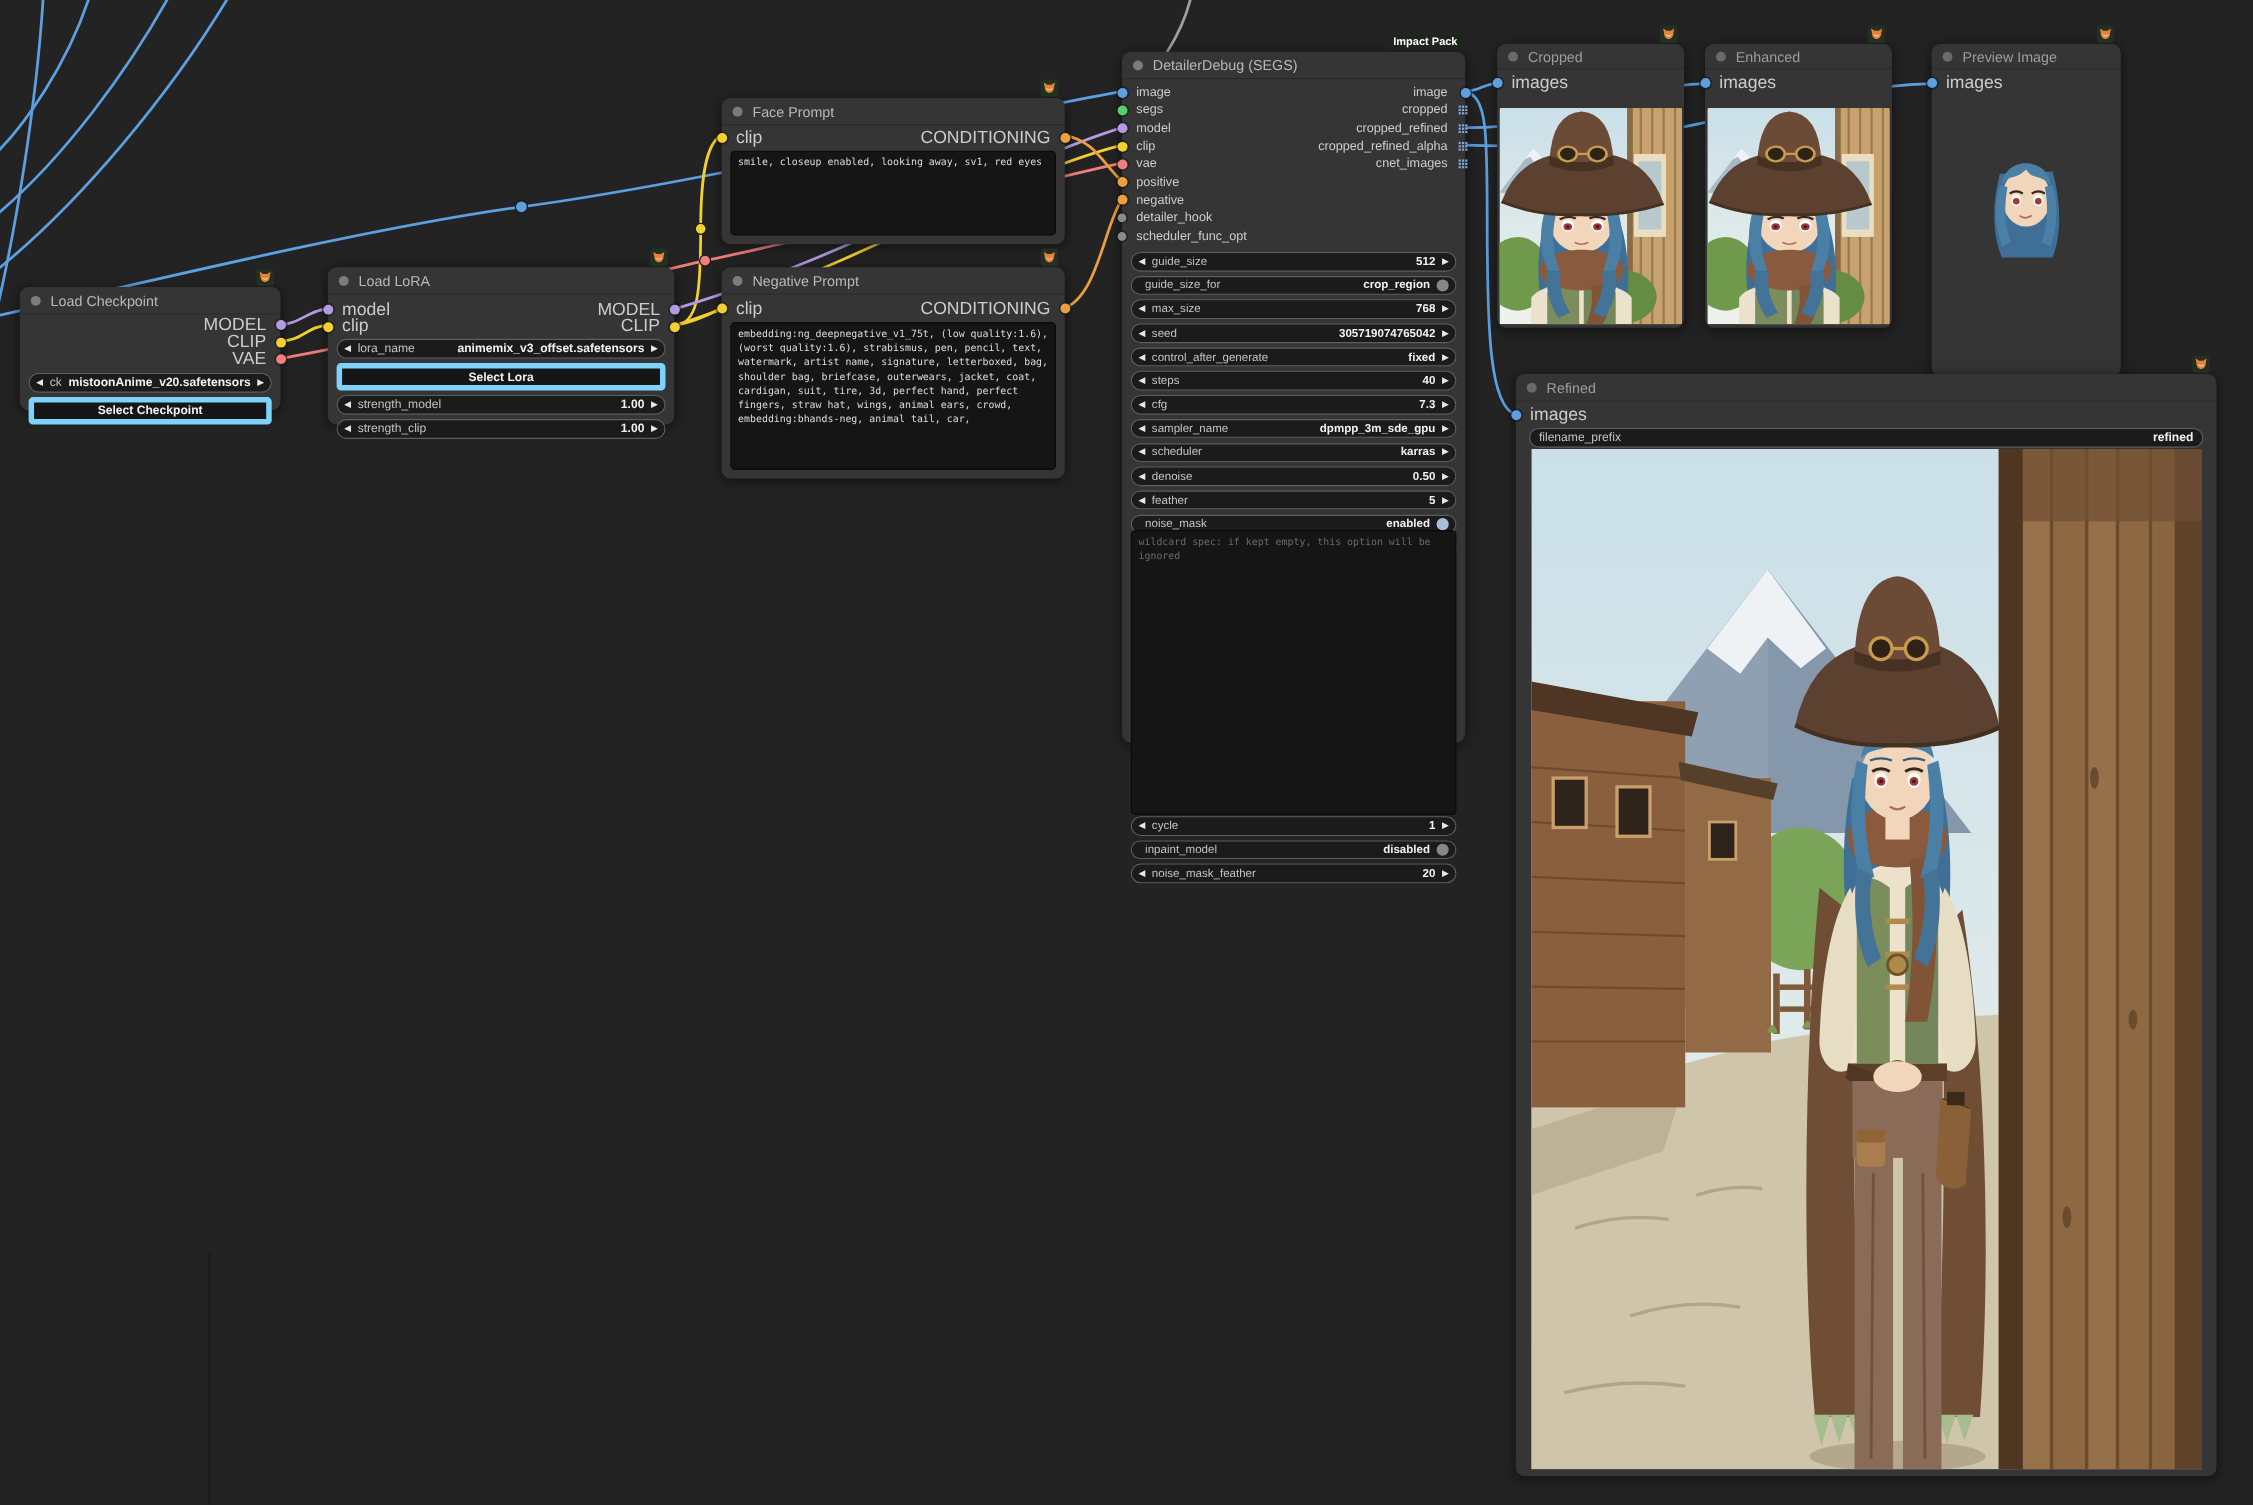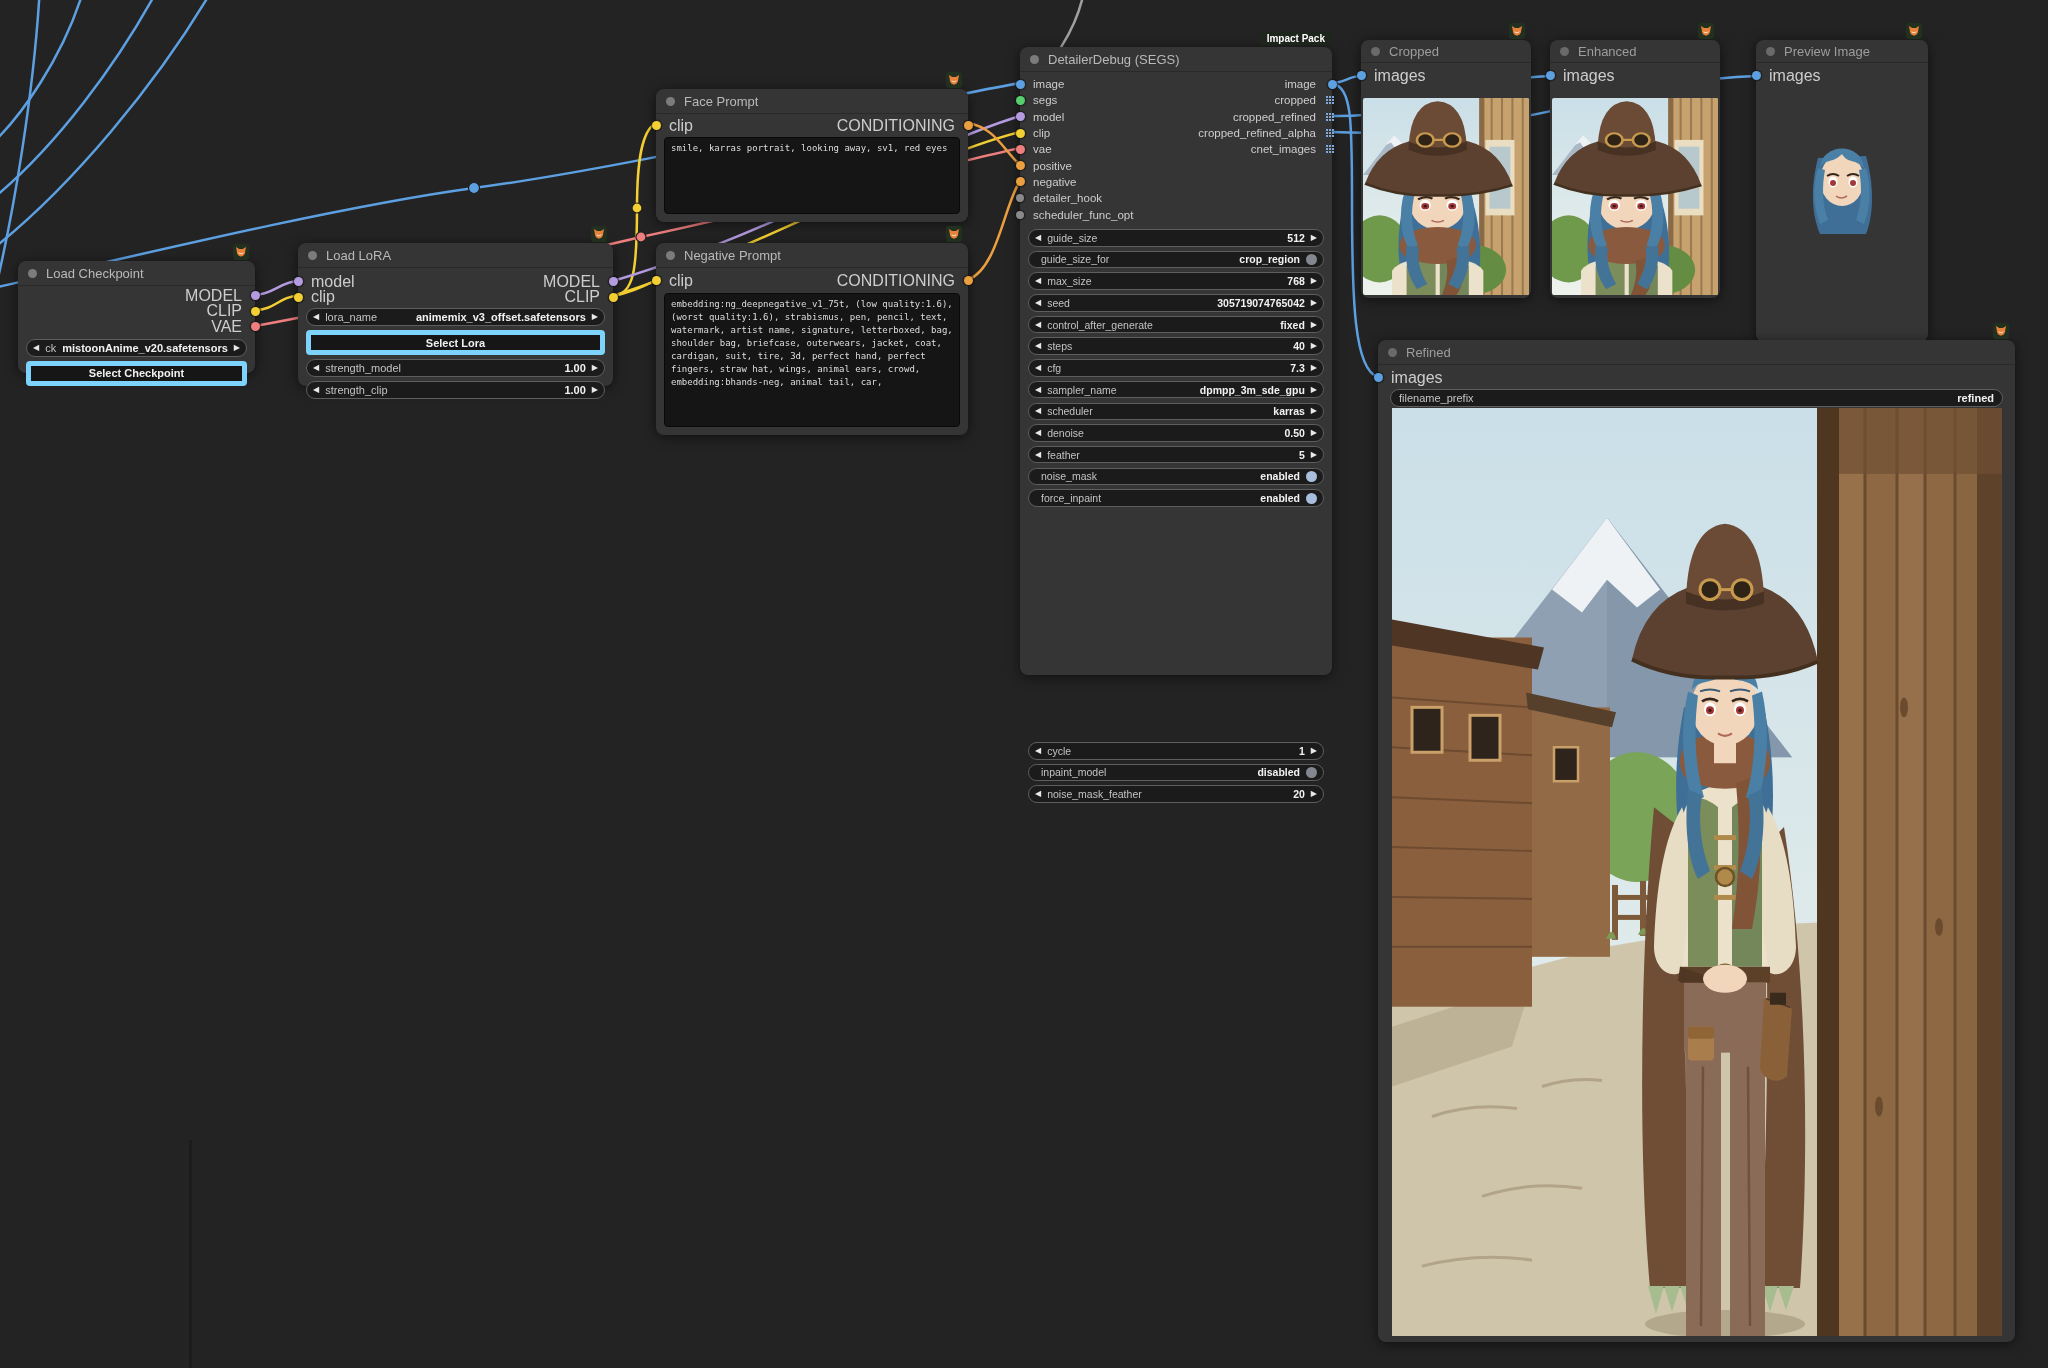--- a/index.html
+++ b/index.html
@@ -399,21 +399,21 @@
     <div class="nhead">
       <span class="hdot"></span>
       <span>Face Prompt</span>
     </div>
     <div class="srow" style="margin-top:4px;">
       <span class="idot c-clip"></span>
       <span>clip</span>
       <span>CONDITIONING</span>
       <span class="odot c-cond"></span>
     </div>
-    <div class="ta" style="top:48px;bottom:8px;">smile, karras portrait, looking away, sv1, red eyes</div>
+    <div class="ta" style="top:48px;bottom:8px;">smile, closeup enabled, looking away, sv1, red eyes</div>
   </div>
 
   <div class="node" style="left:656px;top:243px;width:312px;height:192px;">
     <span class="fox">
         <svg viewBox="0 0 12 12" width="12" height="12">
           <path d="M1 1 L4.2 3 L7.8 3 L11 1 L10.2 5.4 C10.2 8.2 8.4 10.4 6 10.4 C3.6 10.4 1.8 8.2 1.8 5.4 Z" fill="#e8823a"></path>
           <path d="M3.4 6.2 C4.2 8.8 7.8 8.8 8.6 6.2 L6 7.6 Z" fill="#f5efe6"></path>
         </svg>
       </span>
     <div class="nhead">
@@ -565,20 +565,21 @@
           <span class="wl">noise_mask</span>
           <span class="wv">enabled</span>
           <span class="tcirc on"></span>
         </div>
       <div class="wid">
           <span class="wl">force_inpaint</span>
           <span class="wv">enabled</span>
           <span class="tcirc on"></span>
         </div>
     </div>
+    <div class="ta dim" style="top:435px;height:249px;">wildcard spec: if kept empty, this option will be ignored</div>
     <div style="position:absolute;left:0;right:0;top:695px;">
       <div class="wid">
           <span class="arr">◀</span>
           <span class="wl">cycle</span>
           <span class="wv">1</span>
           <span class="arr">▶</span>
         </div>
       <div class="wid">
           <span class="wl">inpaint_model</span>
           <span class="wv">disabled</span>

